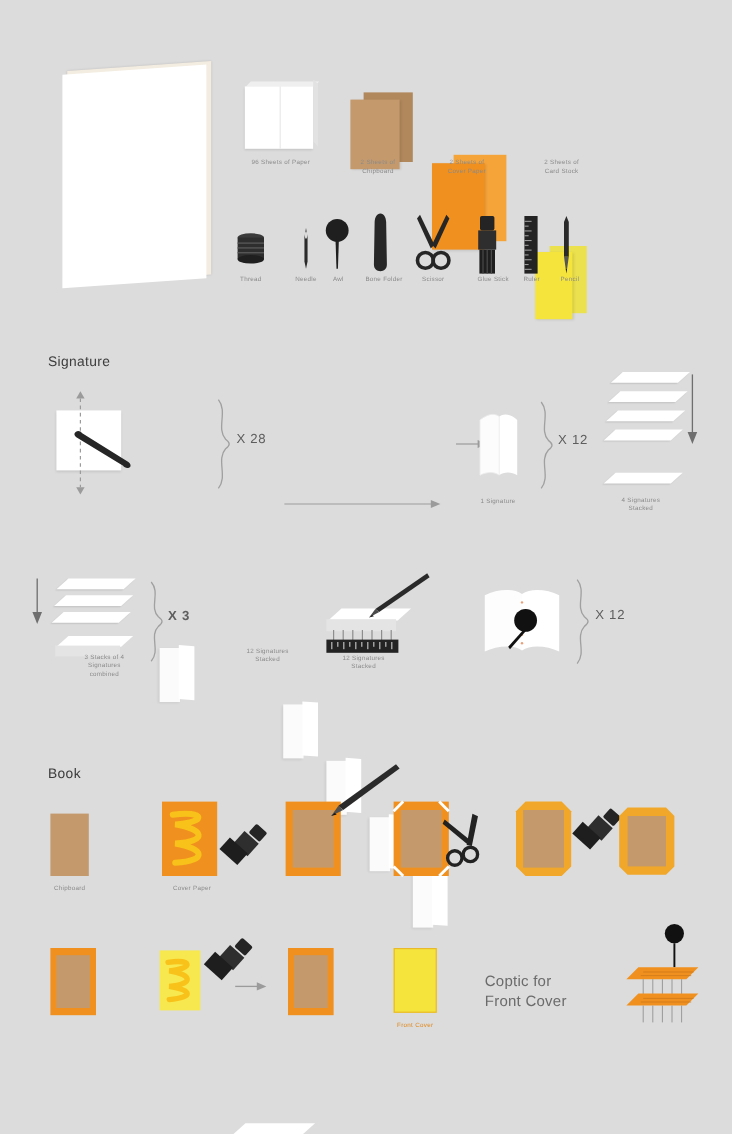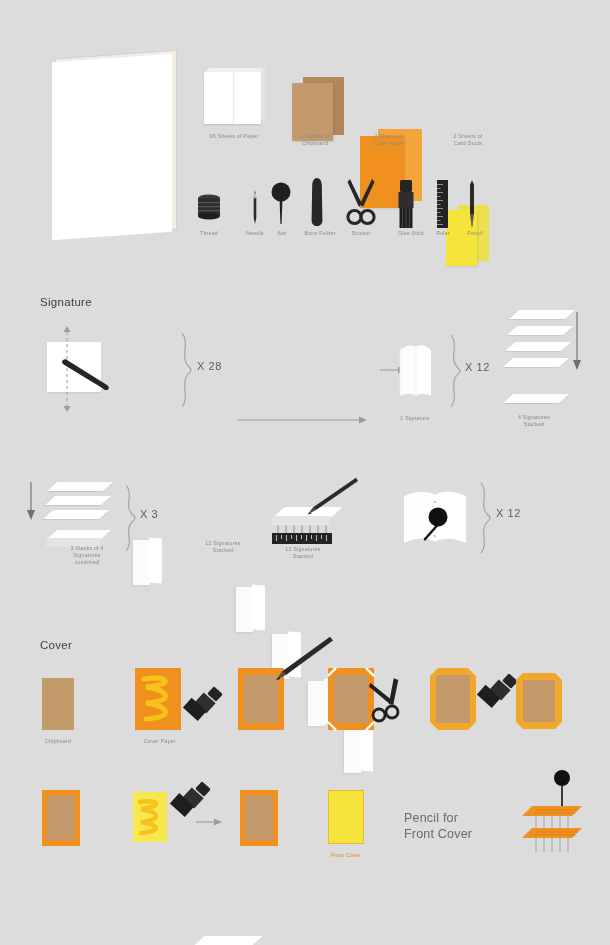--- a/index.html
+++ b/index.html
@@ -311,21 +311,21 @@
 </div>
 <div class="abs cap" style="left:52px;top:545px;width:70px;">3 Stacks of 4
 Signatures
 combined</div>
 
 <div class="abs" style="left:122px;top:485px;">
   <svg width="18" height="66" viewBox="0 0 18 66">
     <path d="M4 0 C12 9 2 21 10 29 C14 32 14 34 10 37 C2 45 12 57 4 66" fill="none" stroke="#a0a0a0" stroke-width="1.1"></path>
   </svg>
 </div>
-<div class="abs mult" style="left:140px;top:508px;">X 3</div>
+<div class="abs mult" style="left:140px;top:508px;font-weight:bold;">X 3</div>
 
 <div class="abs block" style="left:192px;top:509px;width:66px;height:20px;">
   <div class="top" style="width:58px;height:10px;left:7px;"></div>
 
 </div>
 <div class="abs cap" style="left:188px;top:540px;width:70px;">12 Signatures
 Stacked</div>
 
 <div class="abs" style="left:272px;top:507px;">
   <div class="abs block" style="left:0;top:0;width:66px;height:20px;">
@@ -386,21 +386,21 @@
   </svg>
 </div>
 
 <div class="abs" style="left:477px;top:483px;">
   <svg width="18" height="70" viewBox="0 0 18 70">
     <path d="M4 0 C12 10 2 22 10 31 C14 34 14 36 10 39 C2 48 12 60 4 70" fill="none" stroke="#a0a0a0" stroke-width="1.1"></path>
   </svg>
 </div>
 <div class="abs mult" style="left:496px;top:507px;">X 12</div>
 
-<div class="abs sect-title" style="left:40px;top:639px;">Cover</div>
+<div class="abs sect-title" style="left:40px;top:639px;">Book</div>
 
 <div class="abs chipboard" style="left:42px;top:678px;width:32px;height:52px;"></div>
 <div class="abs cap" style="left:34px;top:738px;width:48px;">Chipboard</div>
 
 <div class="abs" style="left:135px;top:668px;">
   <div class="abs coverpaper" style="left:0;top:0;width:46px;height:62px;"></div>
   <svg class="abs" style="left:5px;top:5px;" width="36" height="52" viewBox="0 0 36 52">
     <path d="M4 6 C30 2 34 12 6 14 C30 18 34 28 6 30 C30 34 34 44 6 46" fill="none" stroke="#f8c21a" stroke-width="5" stroke-linecap="round"></path>
   </svg>
   <svg class="abs" style="left:48px;top:22px;" width="40" height="34" viewBox="0 0 40 34">
@@ -483,21 +483,21 @@
   <div class="abs coverpaper" style="left:0;top:0;width:38px;height:56px;"></div>
   <div class="abs chipboard" style="left:5px;top:6px;width:28px;height:44px;"></div>
 </div>
 
 <div class="abs" style="left:328px;top:790px;">
   <div class="abs cardstock" style="left:0;top:0;width:36px;height:54px;border:1.5px solid #e8b92a;box-sizing:border-box;"></div>
 </div>
 <div class="abs cap cap-orange" style="left:312px;top:852px;width:68px;">Front Cover</div>
 
 <div class="abs bigtext" style="left:404px;top:810px;">
-  <div>Pencil for</div>
+  <div>Coptic for</div>
   <div>Front Cover</div>
 </div>
 
 <div class="abs" style="left:520px;top:770px;">
   <svg width="72" height="86" viewBox="0 0 72 86">
     <circle cx="42" cy="8" r="8" fill="#111"></circle>
     <line x1="42" y1="16" x2="42" y2="36" stroke="#111" stroke-width="1.6"></line>
     <path d="M12 36 L62 36 L52 46 L2 46 Z" fill="#f0901f"></path>
     <g stroke="#c9761a" stroke-width=".6">
       <line x1="16" y1="40" x2="58" y2="40"></line>

